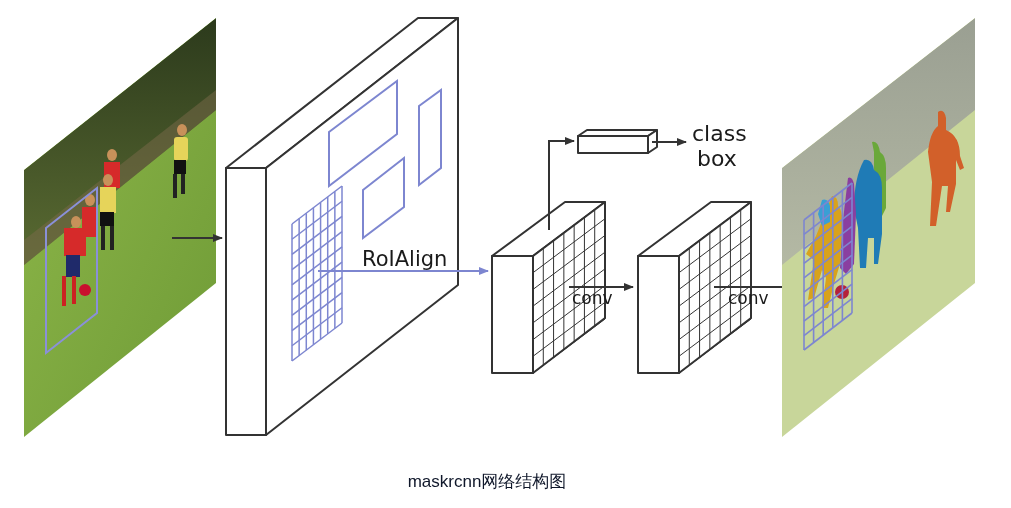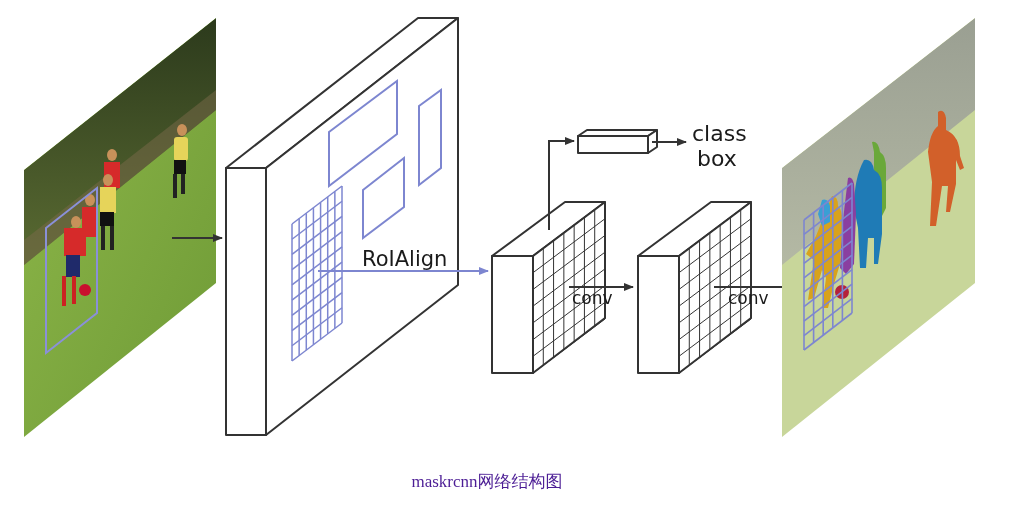--- a/index.html
+++ b/index.html
@@ -1,21 +1,21 @@
 <!DOCTYPE html>
 <html><head>
 <meta charset="utf-8">
 <style>
   html, body { margin: 0; padding: 0; background: #ffffff; }
   body { width: 1011px; height: 508px; position: relative; overflow: hidden;
          font-family: "DejaVu Sans", sans-serif; }
   svg { position: absolute; left: 0; top: 0; }
   .lbl { font-family: "DejaVu Sans", sans-serif; fill: #1a1a1a; }
   .caption { position: absolute; left: 0; width: 974px; top: 470px; text-align: center;
-             font-family: Liberation Serif, serif; font-size: 17px; color: #4c1d95; }
+             font-family: Liberation Sans, sans-serif; font-size: 17px; color: #0f172a; }
 </style>
 </head>
 <body>
 
 <svg width="1011" height="508" viewBox="0 0 1011 508">
   <defs>
     <marker id="arrBlack" markerWidth="10" markerHeight="10" refX="9" refY="5" orient="auto" markerUnits="userSpaceOnUse">
       <path d="M0,1 L10,5 L0,9 Z" fill="#333"></path>
     </marker>
     <marker id="arrBlue" markerWidth="10" markerHeight="10" refX="9" refY="5" orient="auto" markerUnits="userSpaceOnUse">

